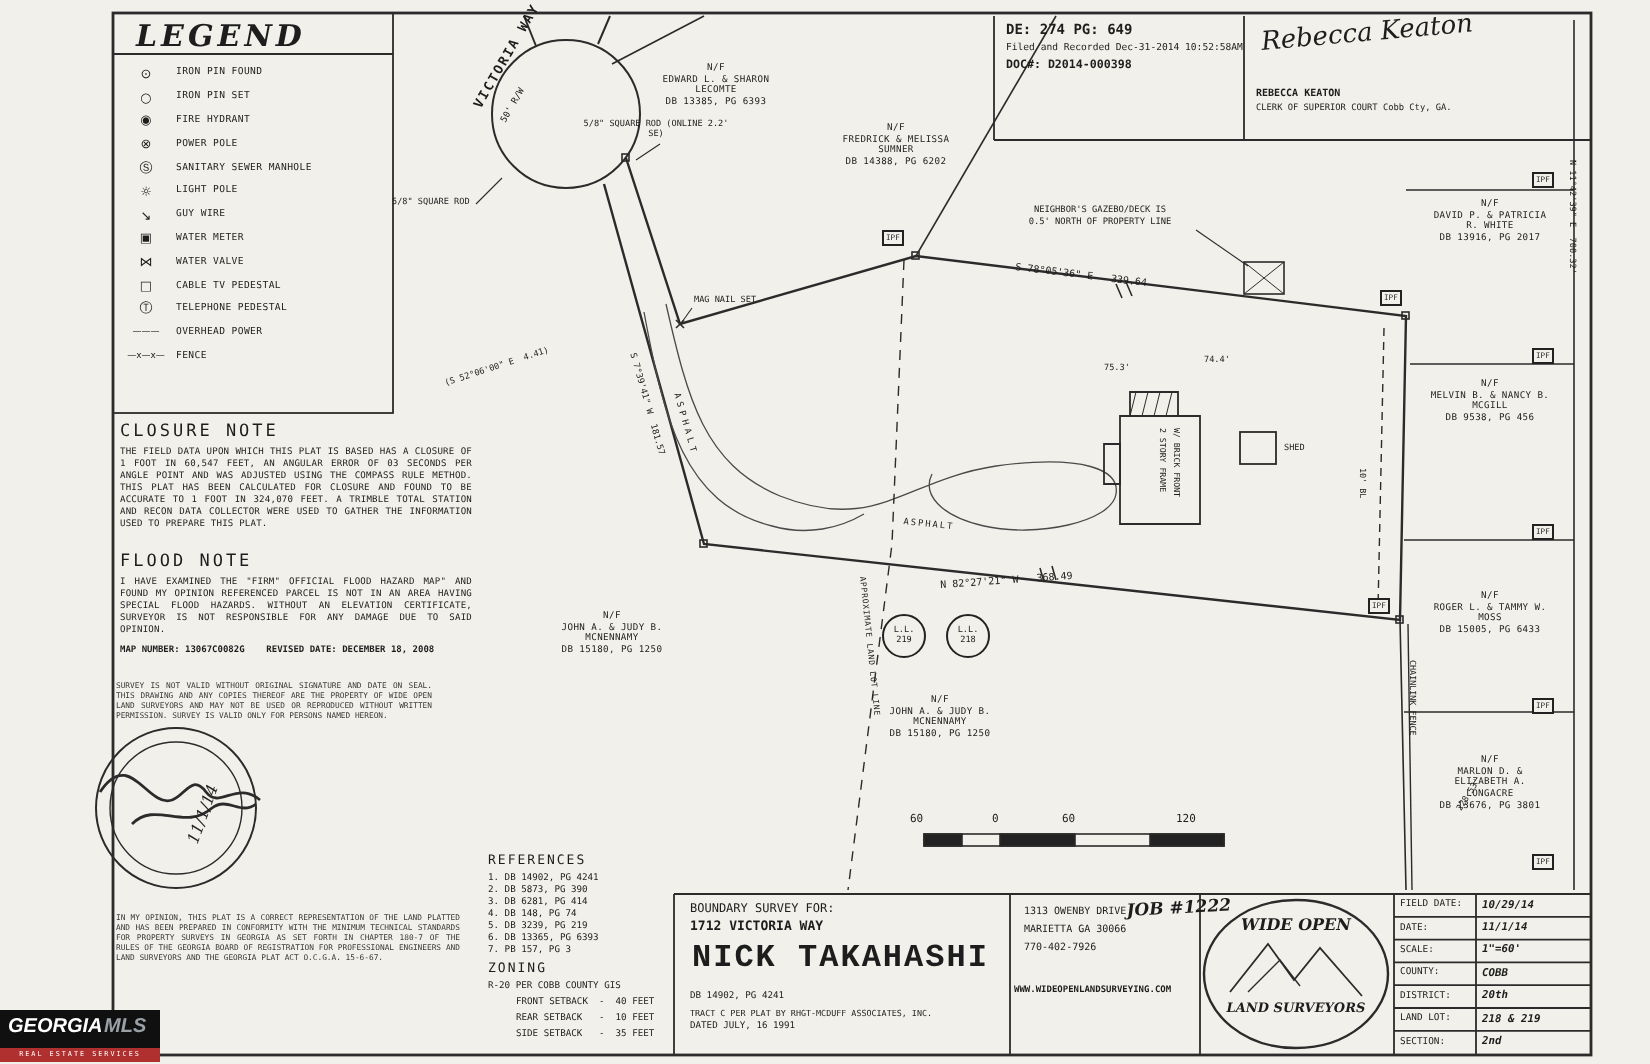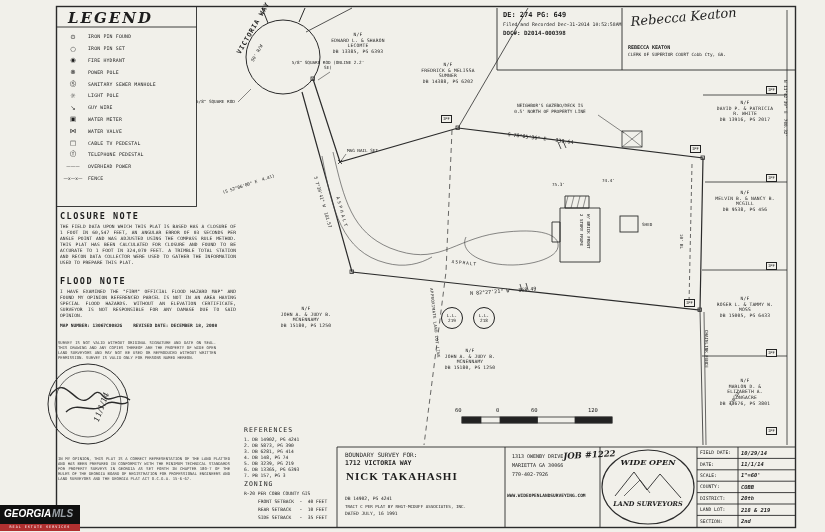--- a/index.html
+++ b/index.html
@@ -12,21 +12,21 @@
   .nbr{position:absolute;text-align:center;font-size:4.6px;line-height:1.25;letter-spacing:.2px;}
   .ipf{position:absolute;border:0.6px solid #222;font-size:3.8px;padding:0 1px;
        background:#f1f0ea;line-height:1.5;}
   .llc{position:absolute;width:22px;height:22px;border:1px solid #222;border-radius:50%;
        text-align:center;font-size:4.3px;line-height:1.25;padding-top:5px;box-sizing:border-box;
        background:#f1f0ea;}
   .lg{position:absolute;left:58px;top:31px;width:136px;}
   .lgr{display:flex;align-items:center;height:11.8px;}
   .lgs{width:30px;text-align:center;font-family:"DejaVu Sans",sans-serif;font-size:6.5px;}
   .lgl{font-size:4.8px;letter-spacing:.2px;}
-  .note-t{position:absolute;font-size:8.5px;font-weight:bold;letter-spacing:1.5px;}
+  .note-t{position:absolute;font-size:8.5px;font-weight:normal;letter-spacing:1.5px;}
   .note-b{position:absolute;font-size:4.55px;line-height:1.32;text-align:justify;letter-spacing:.1px;}
   .fine{position:absolute;font-size:3.9px;line-height:1.3;text-align:justify;color:#3a3a3a;}
   .itr{position:absolute;left:697px;width:98px;height:11.4px;display:flex;align-items:center;}
   .itl{font-size:4.7px;padding-left:3px;width:41px;}
   .itv{font-size:5.4px;font-weight:bold;font-style:italic;}
   .ref{font-size:4.6px;line-height:1.3;}
   .serif-it{font-family:"DejaVu Serif",serif;font-style:italic;}
 </style>
 </head>
 <body>
@@ -240,21 +240,21 @@
   </div>
 
   <div class="t" style="left:244px;top:481px;font-size:6.5px;font-weight:normal;letter-spacing:1px">ZONING</div>
   <div class="t" style="left:244px;top:491px;font-size:4.6px">R-20 PER COBB COUNTY GIS</div>
   <div class="t" style="left:258px;top:499px;font-size:4.6px">FRONT SETBACK  -  40 FEET</div>
   <div class="t" style="left:258px;top:507px;font-size:4.6px">REAR SETBACK   -  10 FEET</div>
   <div class="t" style="left:258px;top:515px;font-size:4.6px">SIDE SETBACK   -  35 FEET</div>
 
   <div class="t" style="left:345px;top:451px;font-size:6px">BOUNDARY SURVEY FOR:</div>
   <div class="t" style="left:345px;top:460px;font-size:6.5px;font-weight:bold">1712 VICTORIA WAY</div>
-  <div class="t" style="left:346px;top:470px;font-size:11px;font-weight:bold;font-family:Liberation Serif, serif;letter-spacing:1px">NICK TAKAHASHI</div>
+  <div class="t" style="left:346px;top:470px;font-size:16px;font-weight:bold;font-family:Liberation Mono, monospace;letter-spacing:1px">NICK TAKAHASHI</div>
   <div class="t" style="left:345px;top:496px;font-size:4.6px">DB 14902, PG 4241</div>
   <div class="t" style="left:345px;top:504px;font-size:4.2px">TRACT C PER PLAT BY RHGT-MCDUFF ASSOCIATES, INC.</div>
   <div class="t" style="left:345px;top:511px;font-size:4.6px">DATED JULY, 16 1991</div>
 
   <div class="t" style="left:512px;top:453px;font-size:5px">1313 OWENBY DRIVE</div>
   <div class="t" style="left:512px;top:462px;font-size:5px">MARIETTA GA 30066</div>
   <div class="t" style="left:512px;top:471px;font-size:5px">770-402-7926</div>
   <div class="t serif-it rot" style="left:563px;top:451px;font-size:8.5px;font-weight:bold;transform:rotate(-3deg)">JOB #1222</div>
   <div class="t" style="left:507px;top:493px;font-size:4.5px;font-weight:bold">WWW.WIDEOPENLANDSURVEYING.COM</div>
 

